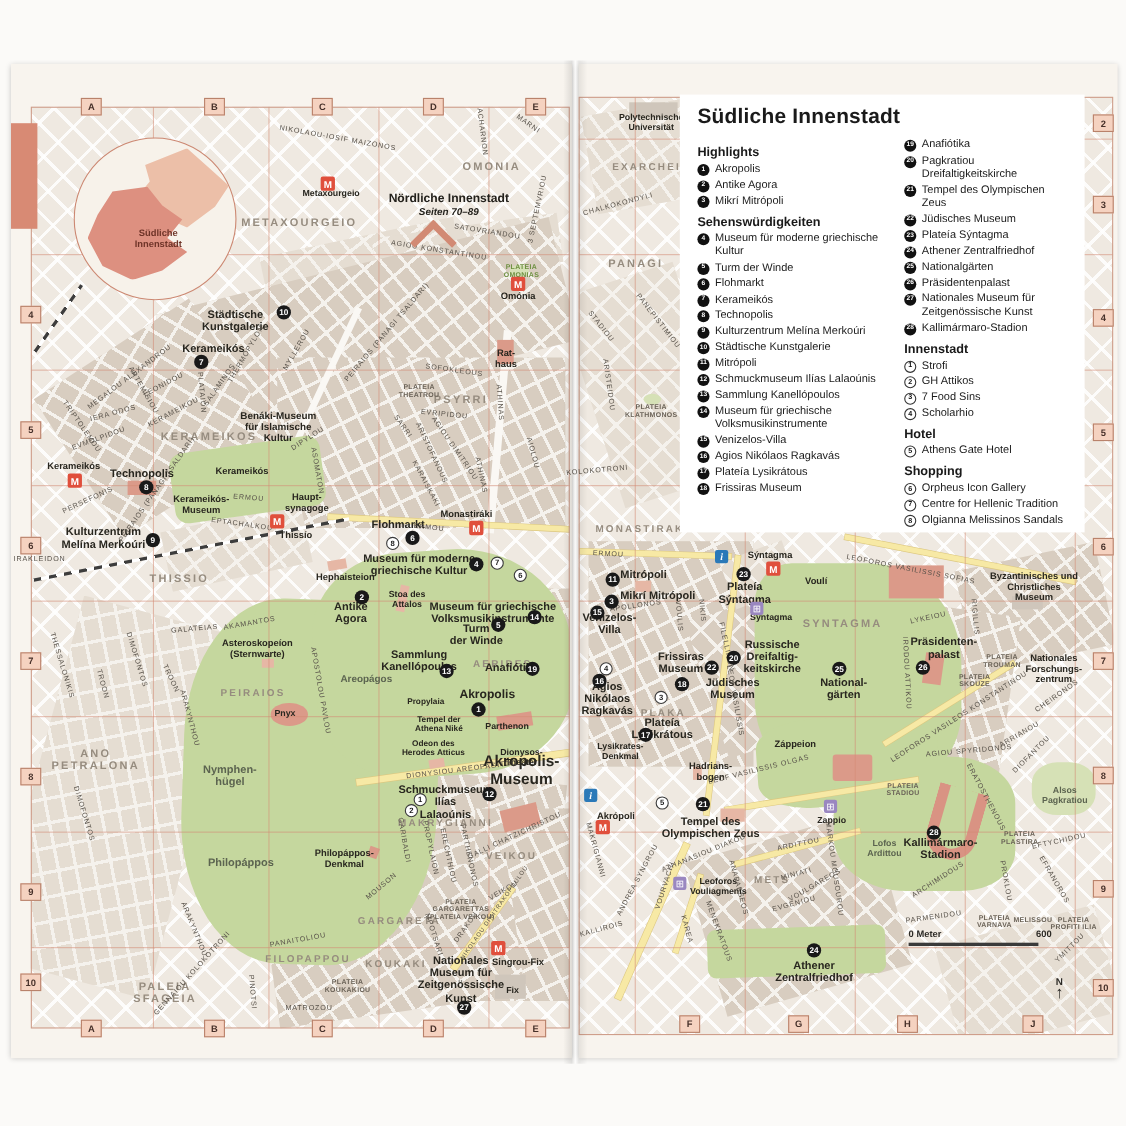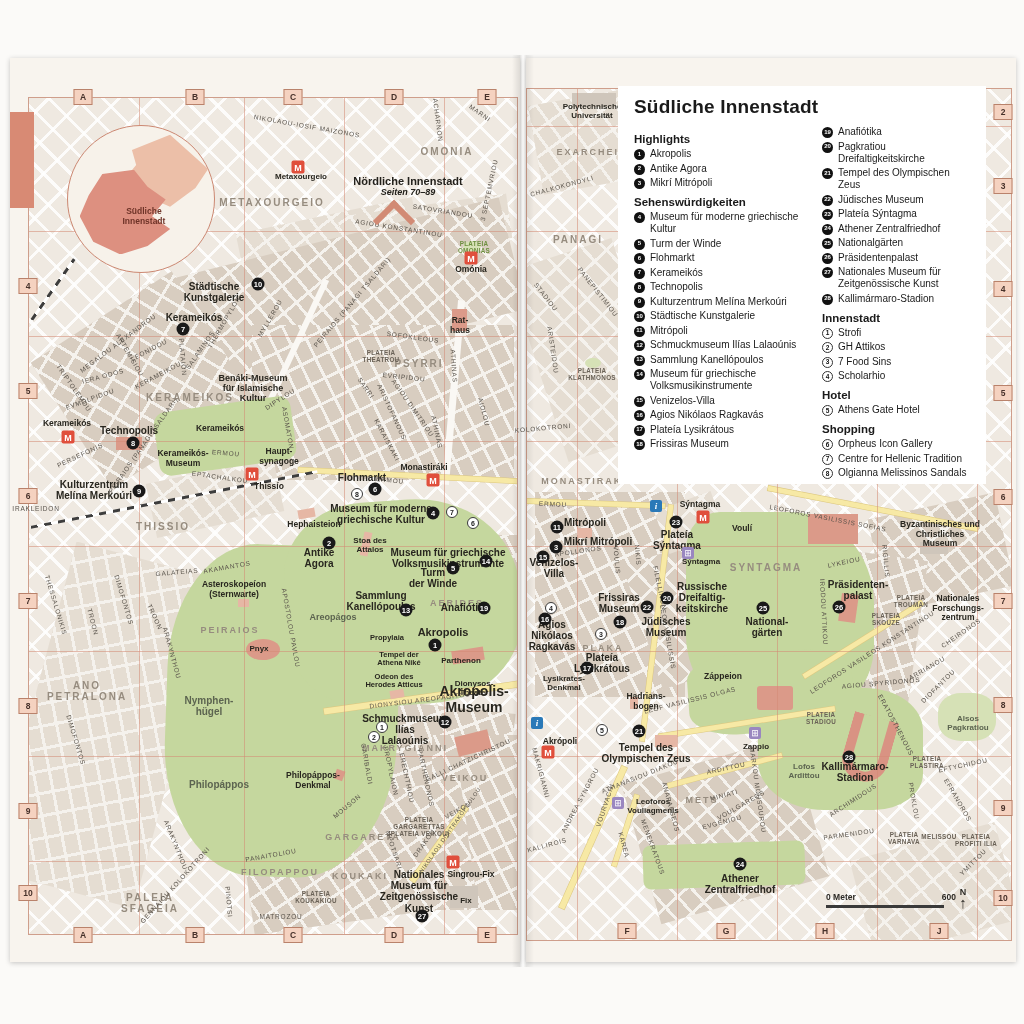--- a/index.html
+++ b/index.html
@@ -67,21 +67,21 @@
   .inset-s{position:absolute;left:8%;top:30%;width:62%;height:58%;background:#dd9080;
     clip-path:polygon(25% 5%,60% 0,75% 20%,95% 35%,80% 55%,100% 70%,75% 90%,45% 100%,15% 85%,0 55%,10% 30%);}
   .inset-lbl{position:absolute;left:52%;top:62%;transform:translate(-50%,-50%);white-space:pre-line;
     text-align:center;color:#6e3327;font-size:8.5px;font-weight:bold;line-height:1.25;}
   #tab{position:absolute;left:10px;top:112px;width:24px;height:96px;background:#d88a74;z-index:9;}
   #pointer-n{position:absolute;left:408px;top:186px;transform:translate(-50%,-50%);text-align:center;z-index:6;}
   #pointer-n .t1{font-size:11px;font-weight:bold;color:#23211c;white-space:nowrap;}
   #pointer-n .t2{font-size:9px;font-style:italic;font-weight:bold;color:#23211c;}
   #chev{position:absolute;left:379px;top:206px;width:24px;height:24px;
     border-left:6px solid #d28a74;border-top:6px solid #d28a74;transform:rotate(45deg);z-index:6;}
-  #scalebar{position:absolute;left:826px;top:892px;width:130px;z-index:7;color:#2c2a26;}
+  #scalebar{position:absolute;left:826px;top:844px;width:130px;z-index:7;color:#2c2a26;}
   #scalebar .nums{display:flex;justify-content:space-between;font-size:8.5px;font-weight:bold;}
   #scalebar .bar{margin-top:3px;height:3px;background:#3a3a3a;width:118px;}
   #north{position:absolute;left:963px;top:898px;transform:translate(-50%,-50%);text-align:center;z-index:7;color:#2c2a26;}
   #north .n{font-size:9px;font-weight:bold;}
   #north .arr{font-size:15px;font-weight:bold;line-height:.8;}
   #gutter{position:absolute;left:512px;top:55px;width:22px;height:912px;z-index:4;
     background:linear-gradient(90deg,rgba(0,0,0,0) 0%,rgba(0,0,0,.10) 35%,rgba(255,255,255,.6) 50%,rgba(0,0,0,.08) 65%,rgba(0,0,0,0) 100%);}
   .stadiumU{position:absolute;box-sizing:border-box;border:10px solid #d99383;border-top:none;
     border-radius:0 0 26px 26px;background:#c5d79e;}
 </style>

